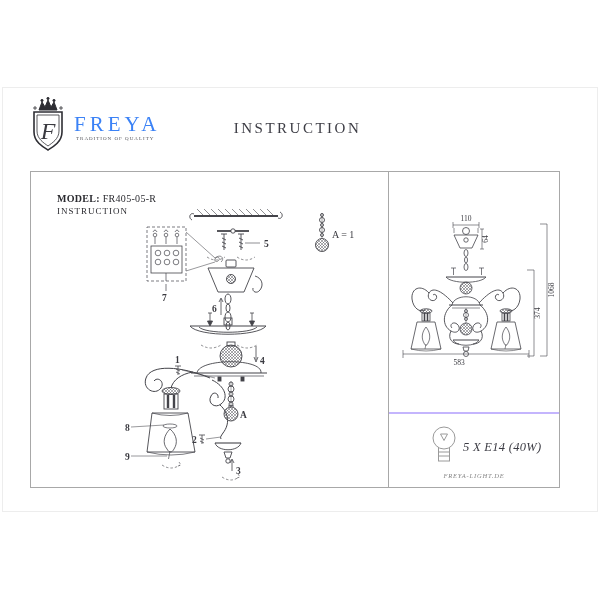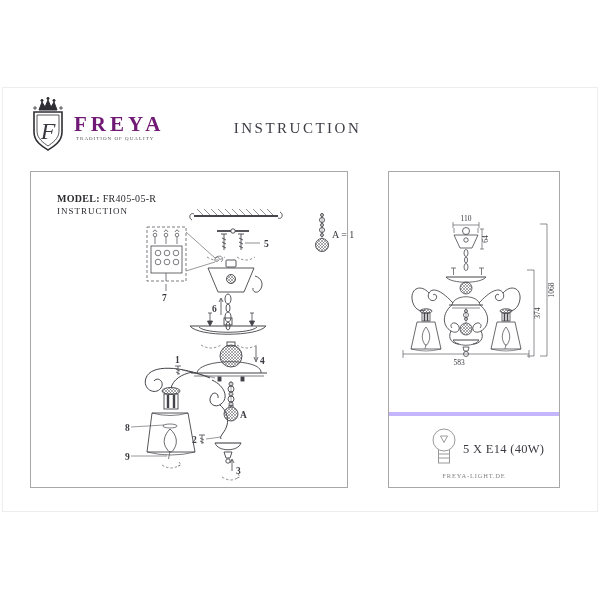--- a/index.html
+++ b/index.html
@@ -1,31 +1,31 @@
 <!DOCTYPE html>
 <html><head>
 <meta charset="utf-8">
 <style>
   html,body{margin:0;padding:0;background:#fff;}
   #screen{position:relative;width:600px;height:600px;background:#ffffff;overflow:hidden;
           font-family:"Liberation Serif",serif;color:#2b2b30;}
   .abs{position:absolute;}
   #sheet{left:2px;top:87px;width:594px;height:423px;border:1px solid #ededed;background:#fff;}
   
-  #brand{left:74px;top:112px;font-size:21px;font-weight:bold;letter-spacing:4px;color:#701a75;}
+  #brand{left:74px;top:112px;font-size:21px;font-weight:normal;letter-spacing:4px;color:#3b82f6;}
   #tagline{left:76px;top:136px;font-size:5px;letter-spacing:1px;color:#55555a;}
   #title{left:170px;top:120px;width:255px;text-align:center;font-size:15px;letter-spacing:2.5px;color:#3c3c44;}
   
   .panel{border:1px solid #a8a8a8;background:#fff;box-sizing:border-box;}
-  #left-panel{left:30px;top:171px;width:318px;height:317px;}
+  #left-panel{left:30px;top:171px;width:359px;height:317px;}
   #right-panel{left:388px;top:171px;width:172px;height:317px;}
   #model-block{left:26px;top:20px;font-size:10px;line-height:13px;letter-spacing:0.3px;}
   #model-block .lbl{font-weight:bold;}
   #product-type{font-size:9px;letter-spacing:1px;}
-  #bulb-section{position:absolute;left:0;right:0;top:240px;bottom:0;border-top:4px solid #c4b5fd;}
+  #bulb-section{position:absolute;left:0;right:0;top:240px;bottom:0;border-top:2px solid #c4b5fd;font-style:italic;}
   #bulb-spec{position:absolute;left:74px;top:26px;font-size:12.5px;letter-spacing:0.3px;color:#3c3c44;}
   #site-footer{position:absolute;left:0;right:0;bottom:8px;text-align:center;font-size:6.5px;
                letter-spacing:0.8px;color:#858585;}
   svg text{font-family:"Liberation Serif",serif;fill:#3a3a40;}
   svg .num{font-size:9.5px;font-weight:bold;}
   svg .dim{font-size:7.5px;}
 </style>
 </head>
 <body>
 

